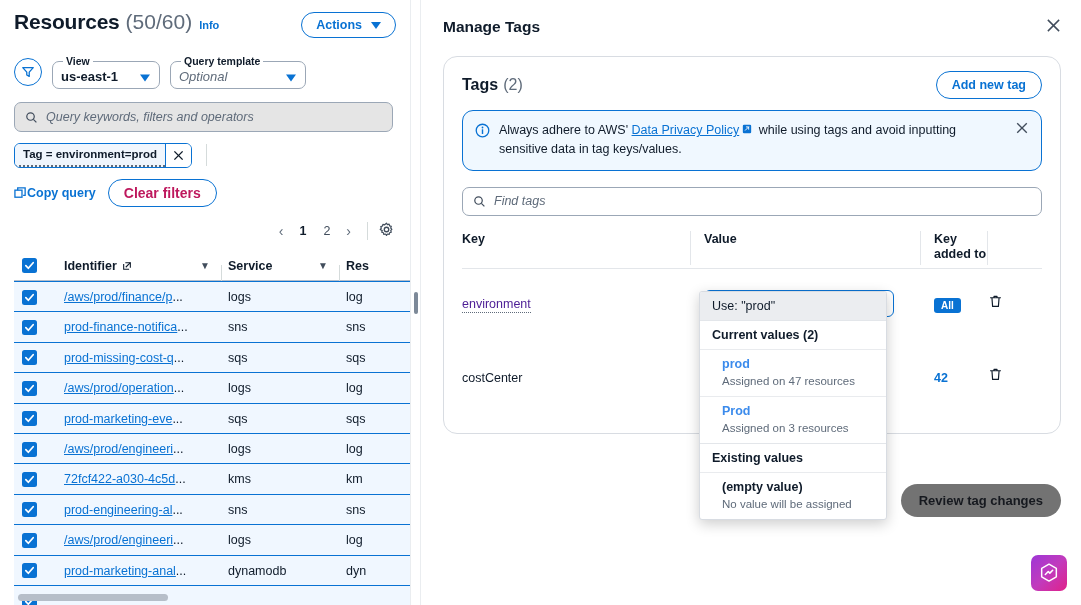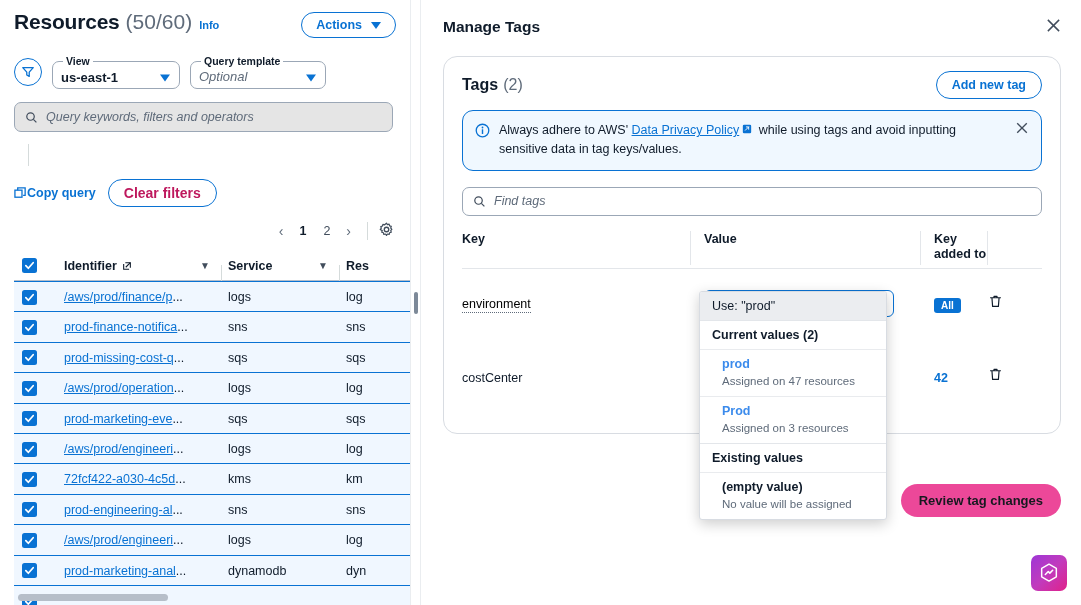--- a/index.html
+++ b/index.html
@@ -41,21 +41,21 @@
     display: flex; align-items: center; justify-content: center; flex: none; cursor: pointer;
   }
   .fieldset {
     border: 1.3px solid #9ba7b6; border-radius: 7px;
     padding: 0 8px 3px 8px; position: relative; height: 34px;
     display: flex; align-items: center; cursor: pointer; background: #fff;
   }
   .fieldset > legend {
     font-size: 10.5px; font-weight: bold; color: #0f1b2a; padding: 0 3px; margin-left: 2px;
   }
-  .fs-view { width: 128px; align-items: flex-end; }
+  .fs-view { width: 108px; }
   .fs-tpl { width: 136px; }
   .fs-val { font-size: 13px; color: #0f1b2a; font-weight: bold; }
   .fs-val.placeholder { color: #5f6b7a; font-style: italic; font-weight: normal; }
   .fs-caret { position: absolute; right: 9px; top: 50%; transform: translateY(-50%);
     width: 0; height: 0; border-left: 5px solid transparent; border-right: 5px solid transparent; border-top: 7px solid #0972d3; }
 
   .query-input {
     margin-top: 10px; height: 30px; width: 379px;
     border: 1.2px solid #9ba7b6; border-radius: 7px;
     display: flex; align-items: center; gap: 8px; padding: 0 10px; background: #e5e5e5;
@@ -169,21 +169,21 @@
   .tag-head .th2 { font-size: 12.5px; font-weight: bold; color: #0f1b2a; padding-top: 3px; line-height: 1.25; }
   .c-key { width: 228px; position: relative; }
   .c-val { width: 230px; padding-left: 14px; position: relative; }
   .c-added { width: 68px; padding-left: 14px; position: relative; }
   .c-del { width: 46px; }
   .vr2 { position: absolute; left: 0; top: 2px; width: 1px; height: 34px; background: #e3e6ea; }
   .vr2r { position: absolute; right: 0; top: 2px; width: 1px; height: 34px; background: #e3e6ea; }
 
   .tag-row { display: flex; align-items: center; min-height: 70px; position: relative; }
   .tag-row.r2 { min-height: 76px; }
-  .key-static { font-size: 12.5px; color: #000000; border-bottom: 1.5px dotted #5f6b7a; display: inline-block; padding-bottom: 1px; }
+  .key-static { font-size: 12.5px; color: #4c1d95; border-bottom: 1.5px dotted #5f6b7a; display: inline-block; padding-bottom: 1px; }
   .key-plain { font-size: 12.5px; color: #0f1b2a; }
 
   .val-search {
     width: 190px; height: 27px; border: 1.8px solid #0972d3; border-radius: 6px;
     display: flex; align-items: center; gap: 8px; padding: 0 8px; background: #fff;
   }
   .val-search .txt { font-size: 12.5px; color: #0f1b2a; flex: 1; }
   .val-x { cursor: pointer; }
 
   .badge-all {
@@ -202,21 +202,21 @@
   .dd-use { background: #ebedf0; padding: 7px 12px; font-size: 12.5px; color: #0f1b2a; cursor: pointer; }
   .dd-group { padding: 7px 12px; font-size: 12.5px; font-weight: bold; color: #0f1b2a; border-top: 1px solid #e3e6ea; }
   .dd-opt { padding: 6px 12px 7px 22px; border-top: 1px solid #e9ebee; cursor: pointer; }
   .dd-opt-main { font-size: 12.5px; font-weight: bold; color: #3b8bec; line-height: 1.35; }
   .dd-opt-main.dark { color: #0f1b2a; }
   .dd-opt-sub { font-size: 11.5px; color: #5f6b7a; line-height: 1.4; }
 
   .footer { position: absolute; right: 20px; bottom: 88px; display: flex; align-items: center; gap: 20px; }
   .cancel-link { color: #0972d3; font-size: 13px; font-weight: bold; cursor: pointer; }
   .review-btn {
-    background: #ec4899; color: #16191f; font-size: 13px; font-weight: bold;
+    background: #737373; color: #16191f; font-size: 13px; font-weight: bold;
     padding: 9px 18px; border-radius: 20px; border: none; cursor: pointer;
   }
 
   .q-icon {
     position: absolute; right: 14px; bottom: 14px; width: 36px; height: 36px; border-radius: 7px;
     background: linear-gradient(135deg, #9d36d6 0%, #c13bbd 50%, #e0218a 100%);
     display: flex; align-items: center; justify-content: center; cursor: pointer;
   }
 </style>
 </head>
@@ -256,20 +256,29 @@
 
     <div class="query-input">
       <svg width="13" height="13" viewBox="0 0 16 16">
           <circle cx="6.8" cy="6.8" r="4.6" fill="none" stroke="#414d5c" stroke-width="1.5"></circle>
           <line x1="10.3" y1="10.3" x2="14" y2="14" stroke="#414d5c" stroke-width="1.5"></line>
         </svg>
       <span class="ph">Query keywords, filters and operators</span>
     </div>
 
     <div class="token-row">
+      <div class="token">
+        <span class="token-label">Tag = environment=prod</span>
+        <span class="token-x">
+          <svg width="11" height="11" viewBox="0 0 12 12">
+              <line x1="1.5" y1="1.5" x2="10.5" y2="10.5" stroke="#0f1b2a" stroke-width="1.5"></line>
+              <line x1="10.5" y1="1.5" x2="1.5" y2="10.5" stroke="#0f1b2a" stroke-width="1.5"></line>
+            </svg>
+        </span>
+      </div>
       <div class="token-divider"></div>
     </div>
 
     <div class="links-row">
       <div class="copy-query">
         <svg width="13" height="13" viewBox="0 0 14 14">
             <rect x="1" y="3.4" width="7.6" height="7.6" fill="none" stroke="#0972d3" stroke-width="1.4"></rect>
             <path d="M4 3.4V1h8v8h-2.2" fill="none" stroke="#0972d3" stroke-width="1.4"></path>
           </svg>
         <span>Copy query</span>

